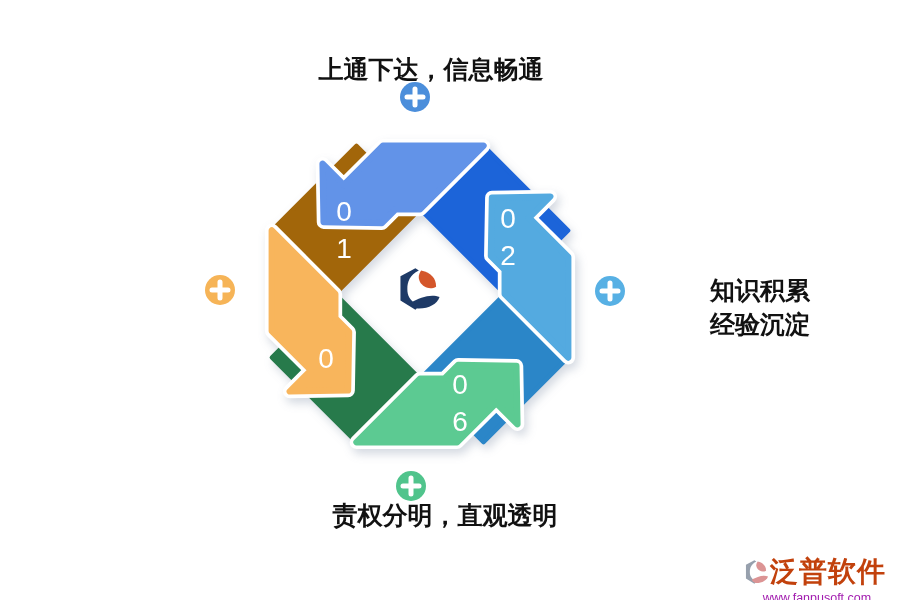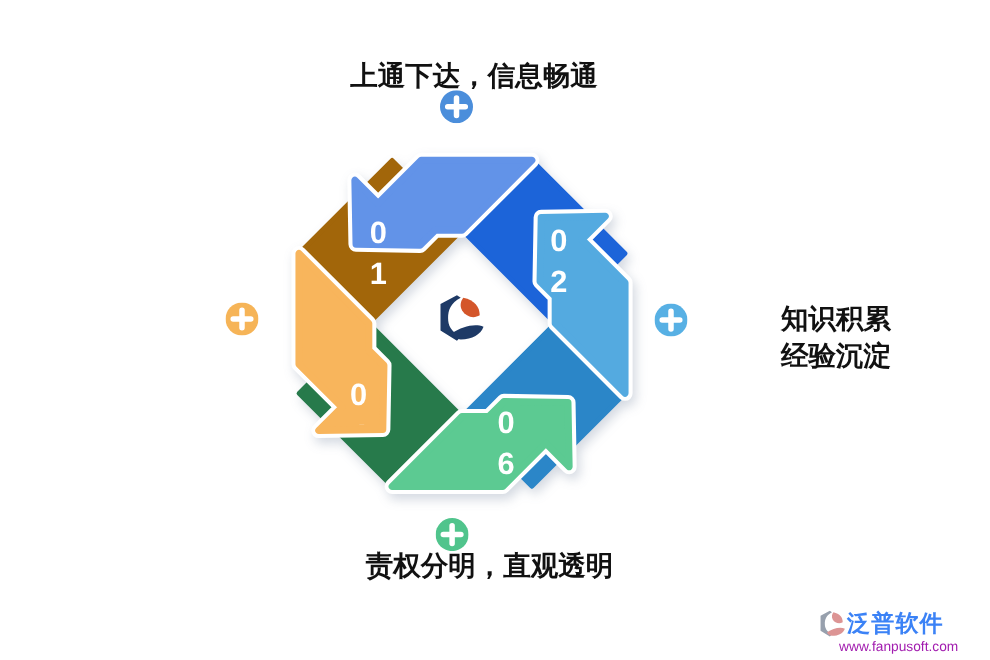--- a/index.html
+++ b/index.html
@@ -8,29 +8,29 @@
     font-family:"Liberation Sans","DejaVu Sans",sans-serif;
   }
   .label{
     position:absolute;color:#111111;font-weight:700;font-size:25px;line-height:34px;
     white-space:nowrap;
   }
   .label.center{text-align:center;}
   .plus{position:absolute;width:30px;height:30px;}
   .num{
     position:absolute;width:20px;color:#ffffff;font-size:28px;line-height:37px;
-    text-align:center;word-break:break-all;font-weight:700;
+    text-align:center;word-break:break-all;font-weight:400;
   }
   .num.clip{height:46px;overflow:hidden;}
   #cycle-svg{position:absolute;left:240px;top:114px;
     filter:drop-shadow(3px 5px 5px rgba(60,80,120,0.22));}
   #center-logo{position:absolute;left:397px;top:268px;}
   #watermark{position:absolute;left:744px;top:553px;width:150px;}
   #wm-row{display:flex;align-items:center;}
-  #wm-brand{color:#3b82f6;font-size:21px;font-weight:700;letter-spacing:1px;}
+  #wm-brand{color:#c2410c;font-size:28px;font-weight:700;letter-spacing:1px;}
   #wm-url{color:#a21caf;font-size:12.5px;margin-top:0px;text-align:center;width:146px;}
 </style>
 </head>
 <body>
 
 <div id="app">
 
   <svg id="cycle-svg" width="360" height="360" viewBox="0 0 340 340">
 
     <g>

